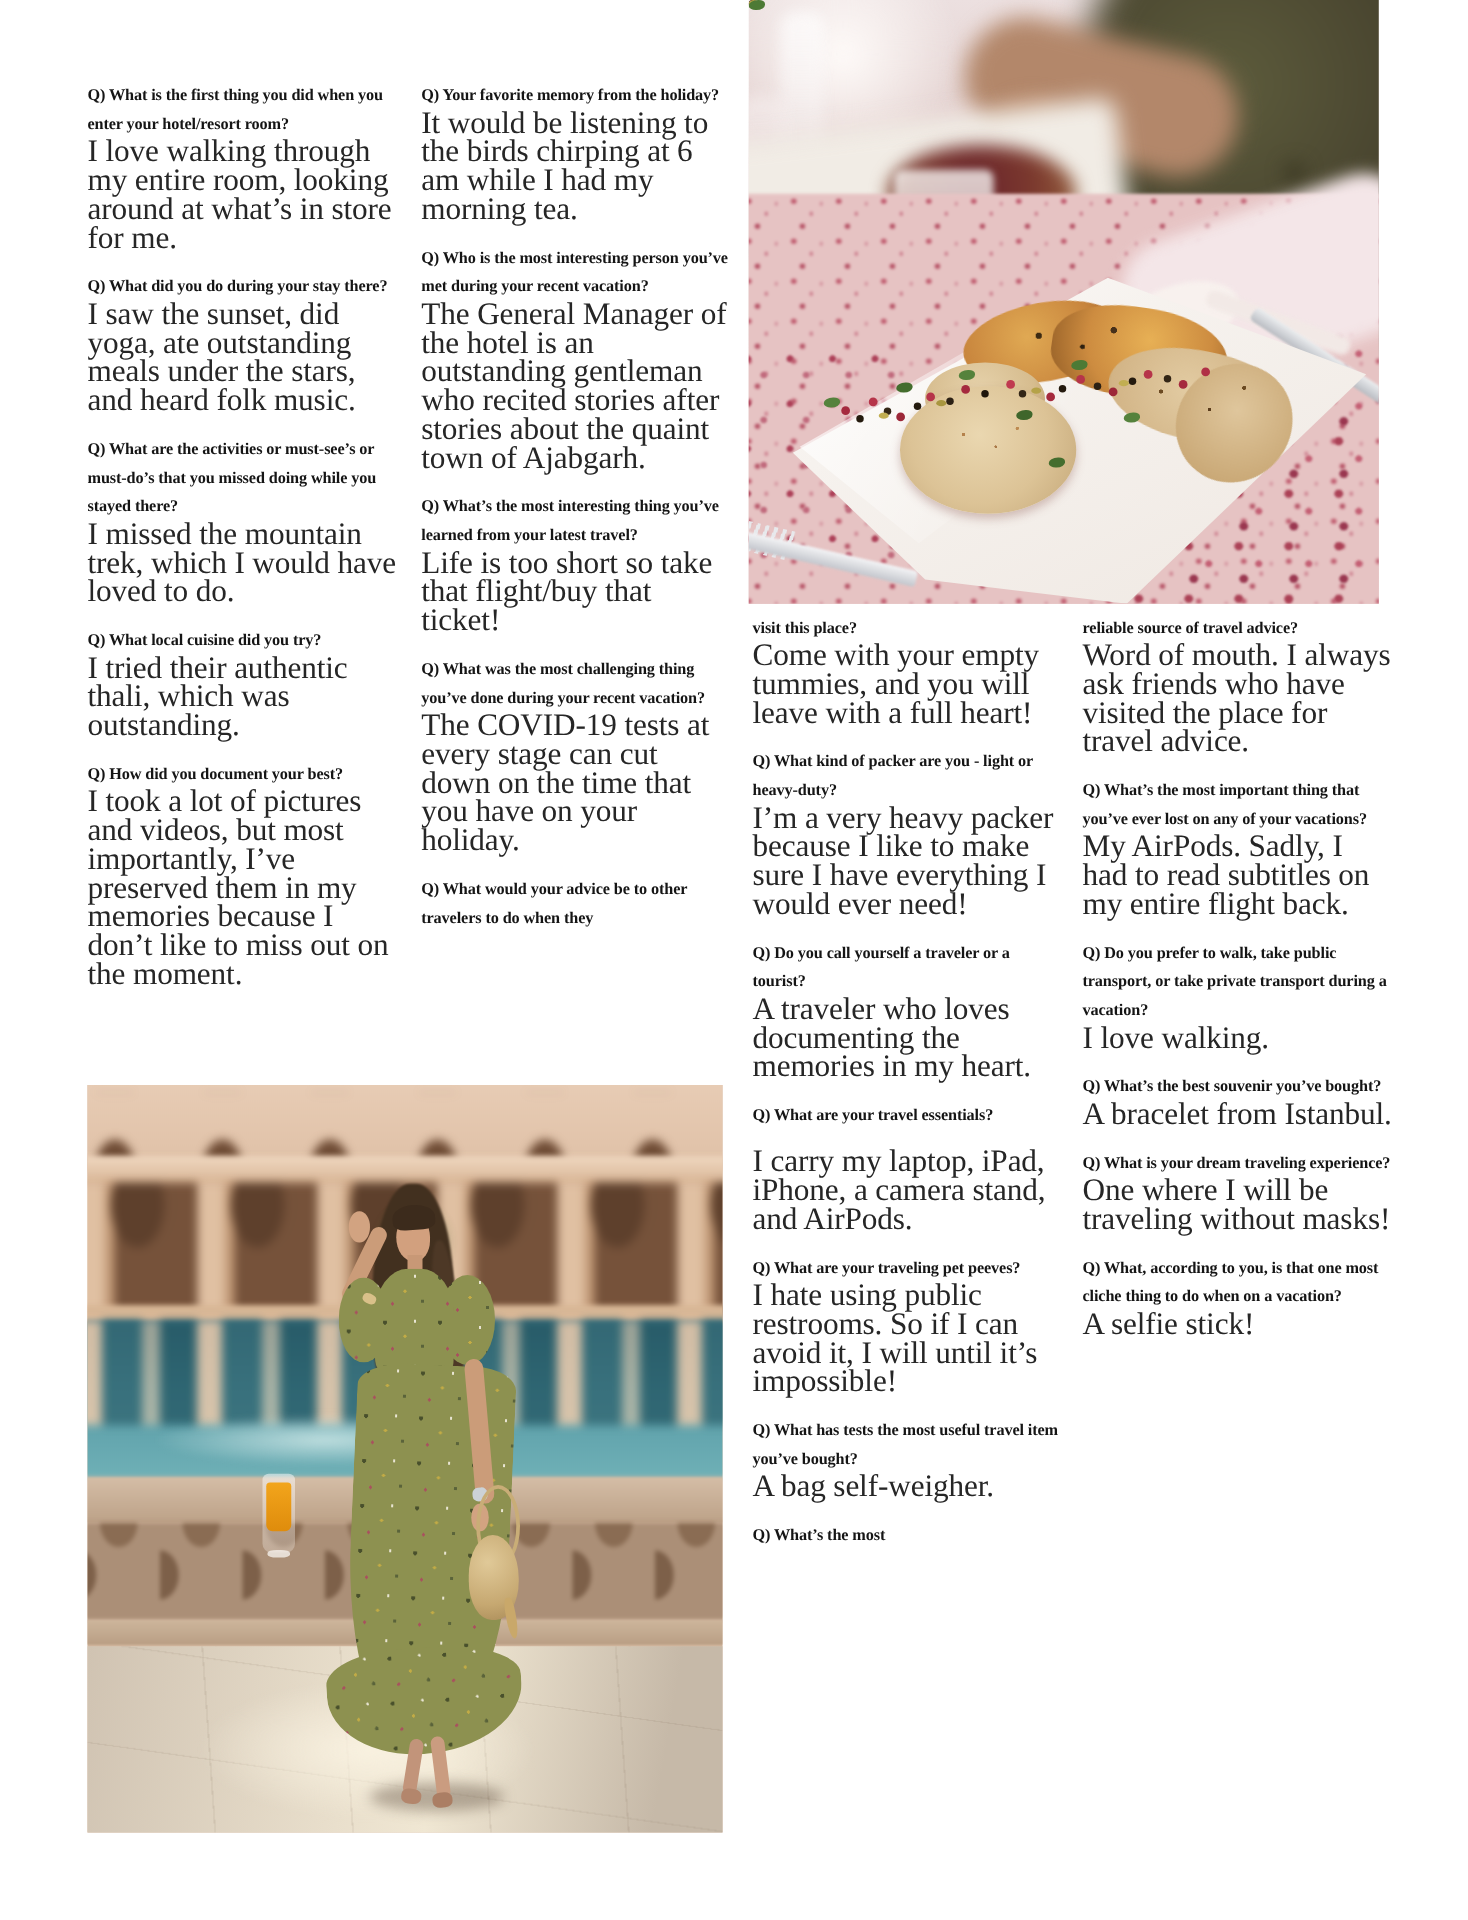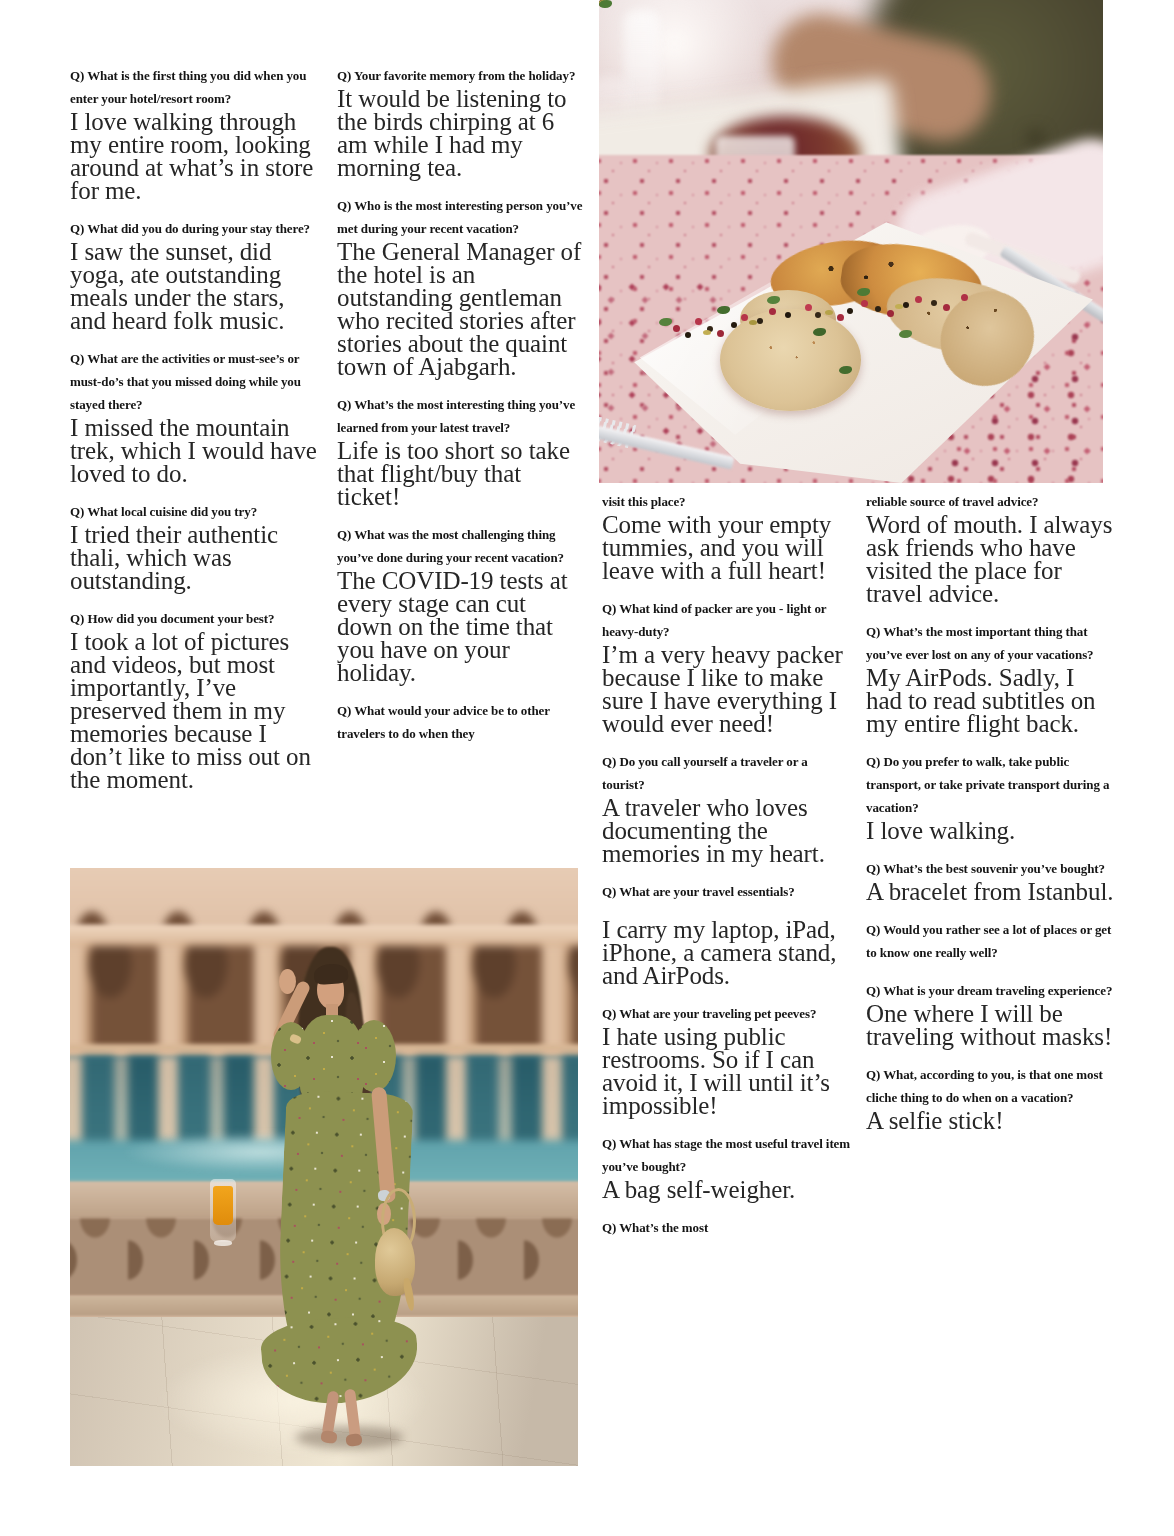--- a/index.html
+++ b/index.html
@@ -398,21 +398,21 @@
         <p class="q">Q) What are your travel essentials?</p>
       </div>
       <div class="qa-block">
         <p class="a">I carry my laptop, iPad, iPhone, a camera stand, and AirPods.</p>
       </div>
       <div class="qa-block">
         <p class="q">Q) What are your traveling pet peeves?</p>
         <p class="a">I hate using public restrooms. So if I can avoid it, I will until it’s impossible!</p>
       </div>
       <div class="qa-block">
-        <p class="q">Q) What has stage the most useful travel item you’ve bought?</p>
+        <p class="q">Q) What has tests the most useful travel item you’ve bought?</p>
         <p class="a">A bag self-weigher.</p>
       </div>
       <div class="qa-block">
         <p class="q">Q) What’s the most</p>
       </div>
     </div>
   <div class="col col-4">
       <div class="qa-block">
         <p class="q">reliable source of travel advice?</p>
         <p class="a">Word of mouth. I always ask friends who have visited the place for travel advice.</p>
@@ -423,21 +423,20 @@
       </div>
       <div class="qa-block">
         <p class="q">Q) Do you prefer to walk, take public transport, or take private transport during a vacation?</p>
         <p class="a">I love walking.</p>
       </div>
       <div class="qa-block">
         <p class="q">Q) What’s the best souvenir you’ve bought?</p>
         <p class="a">A bracelet from Istanbul.</p>
       </div>
       <div class="qa-block">
-        <p class="q">Q) Would you rather see a lot of places or get to know one really well?</p>
       </div>
       <div class="qa-block">
         <p class="q">Q) What is your dream traveling experience?</p>
         <p class="a">One where I will be traveling without masks!</p>
       </div>
       <div class="qa-block">
         <p class="q">Q) What, according to you, is that one most cliche thing to do when on a vacation?</p>
         <p class="a">A selfie stick!</p>
       </div>
     </div>

